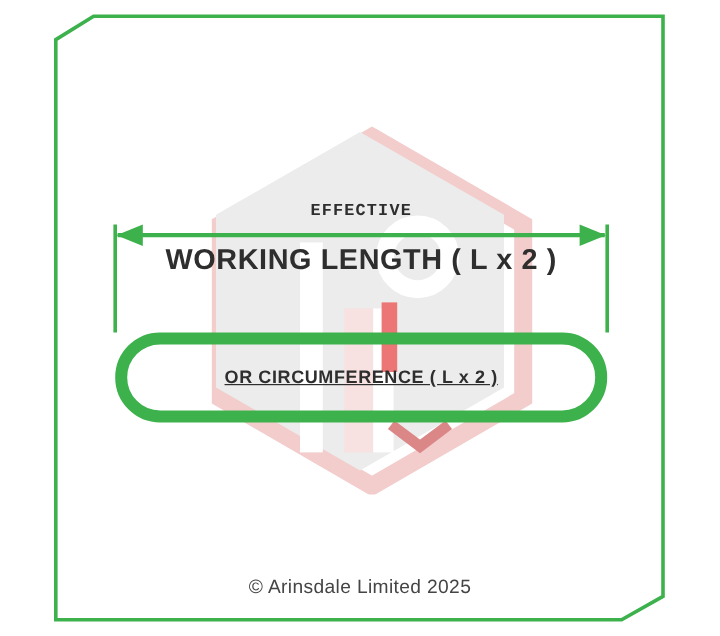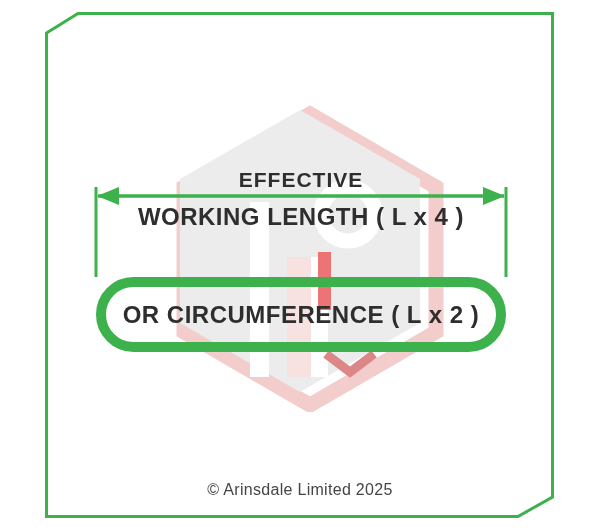--- a/index.html
+++ b/index.html
@@ -37,31 +37,31 @@
   
   .dimension{left:88px;top:183px;z-index:2;}
   .dim-line{stroke:var(--accent-green);stroke-width:3.5;}
   .dim-bar{stroke:var(--accent-green);stroke-width:3;}
   .dim-head{fill:var(--accent-green);}
 
   .label{
     position:absolute;left:96px;width:410px;text-align:center;
     color:var(--text-dark);font-weight:bold;z-index:3;
   }
-  .effective{top:168px;font-size:21px;letter-spacing:1px;}
+  .effective{top:168px;font-size:14px;letter-spacing:1px;font-family:Liberation Mono, monospace;}
   .working{top:203px;font-size:24px;letter-spacing:0.5px;}
 
   .pill{
     position:absolute;left:96px;top:277px;width:410px;height:75px;
     border:10px solid var(--accent-green);border-radius:38px;
     box-sizing:border-box;background:transparent;z-index:3;
     display:flex;align-items:center;justify-content:center;
   }
   .pill .pill-text{
-    color:var(--text-dark);font-weight:bold;font-size:24px;letter-spacing:0.5px;
+    color:var(--text-dark);font-weight:bold;font-size:15px;letter-spacing:0.5px;text-decoration:underline;
   }
 
   .copyright{
     position:absolute;left:0;top:481px;width:600px;text-align:center;
     color:var(--footer-grey);font-size:16px;letter-spacing:0.3px;z-index:3;
     font-weight:normal;
   }
 </style>
 </head>
 <body>
@@ -86,19 +86,19 @@
 <div class="label effective">EFFECTIVE</div>
 
 <svg class="layer dimension" width="424" height="96" viewBox="0 0 424 96" aria-hidden="true">
   <line class="dim-bar" x1="8" y1="4" x2="8" y2="94"></line>
   <line class="dim-bar" x1="418" y1="4" x2="418" y2="94"></line>
   <line class="dim-line" x1="10" y1="13" x2="416" y2="13"></line>
   <polygon class="dim-head" points="9,13 31,4 31,22"></polygon>
   <polygon class="dim-head" points="417,13 395,4 395,22"></polygon>
 </svg>
 
-<div class="label working">WORKING LENGTH ( L x 4 )</div>
+<div class="label working">WORKING LENGTH ( L x 2 )</div>
 
 <div class="pill">
   <span class="pill-text">OR CIRCUMFERENCE ( L x 2 )</span>
 </div>
 
 <div class="copyright">© Arinsdale Limited 2025</div>
 
 </body></html>

